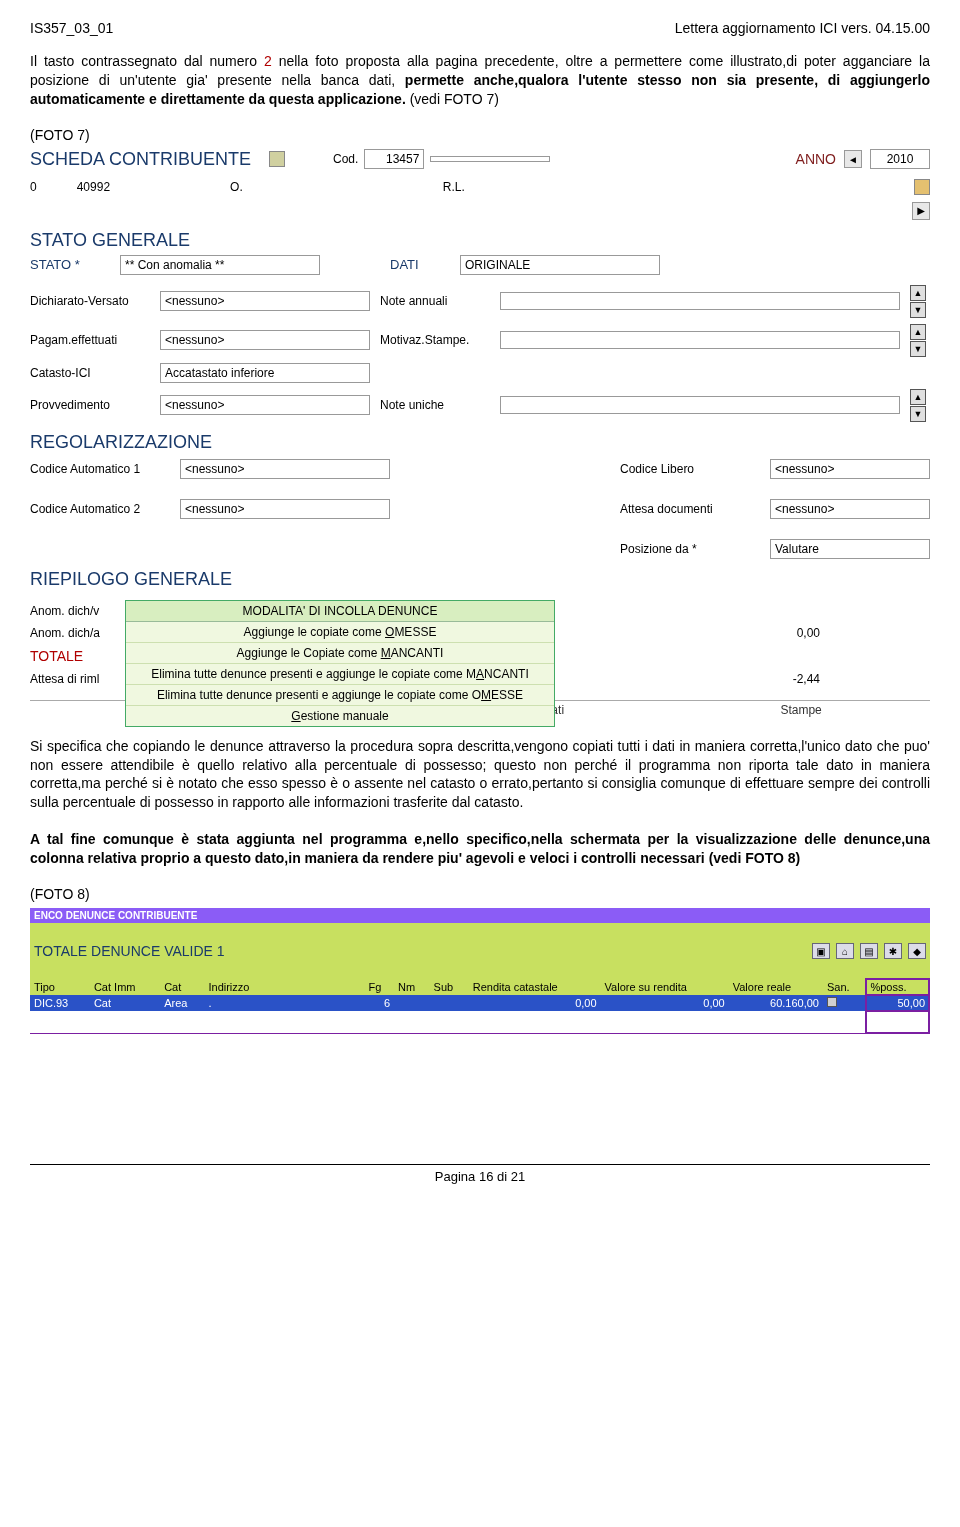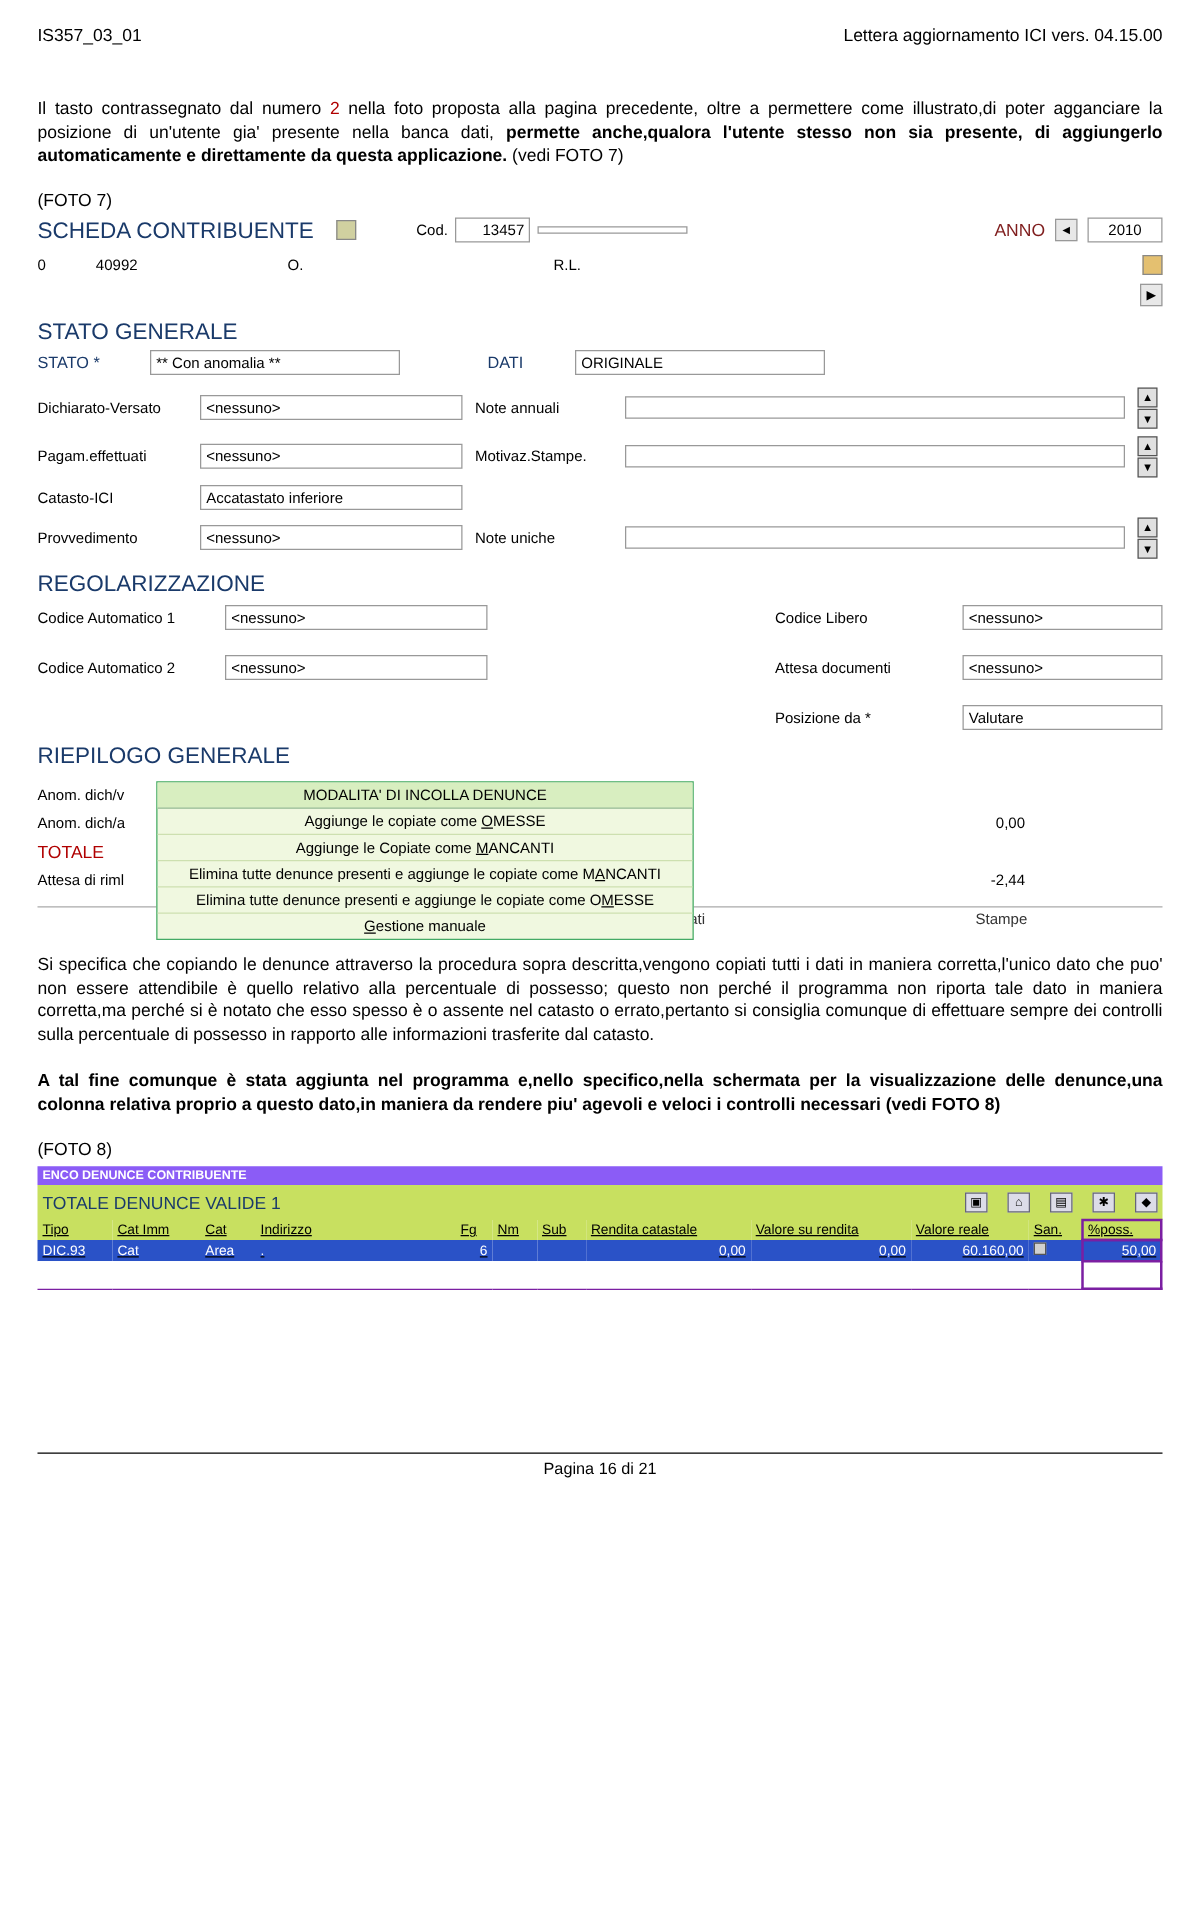--- a/index.html
+++ b/index.html
@@ -5,21 +5,21 @@
   * { box-sizing: border-box; margin: 0; padding: 0; }
   body {
     font-family: Arial, Helvetica, sans-serif;
     font-size: 13px;
     color: #000;
     background: #fff;
     width: 960px;
     margin: 0 auto;
     padding: 20px 30px;
   }
-  .header-row { display: flex; justify-content: space-between; font-size: 14px; margin-bottom: 41px; }
+  .header-row { display: flex; justify-content: space-between; font-size: 14px; margin-bottom: 16px; }
   .para { font-size: 14px; line-height: 1.35; text-align: justify; margin-bottom: 18px; }
   .red { color: #b00000; }
   .caption { font-size: 14px; margin-bottom: 4px; margin-top: 10px; }
   .bold { font-weight: bold; }
 
   
   .shot7 { border: none; margin-bottom: 20px; font-size: 12px; }
   .shot7 .topbar { display: flex; align-items: center; gap: 8px; background: #fff; padding: 2px 0 6px 0; }
   .shot7 .title { font-size: 18px; color: #1a3a6a; font-weight: normal; margin-right: 10px; }
   .shot7 .anno { color: #7f1d1d; font-size: 14px; margin-left: auto; }
@@ -54,25 +54,25 @@
   .popup .phead { background: #d8eec0; padding: 3px 6px; text-align: center; border-bottom: 1px solid #9b9; }
   .popup .pitem { padding: 3px 6px; border-bottom: 1px solid #cde0b0; text-align: center; cursor: default; }
   .popup .pitem:last-child { border-bottom: none; }
   .u { text-decoration: underline; }
 
   .botline { display: flex; justify-content: space-around; font-size: 12px; color: #333; margin-top: 10px; border-top: 1px solid #aaa; padding-top: 2px; }
 
   
   .shot8 { margin-top: 6px; font-size: 11px; }
   .shot8 .bluebar { background: #8b5cf6; color: #fff; font-size: 10px; padding: 2px 4px; font-weight: bold; }
-  .shot8 .greenrow { background: #c8e060; display: flex; align-items: center; padding: 6px 4px; gap: 16px; }
+  .shot8 .greenrow { background: #c8e060; display: flex; align-items: center; padding: 20px 4px; gap: 6px; }
   .shot8 .greenrow .gtitle { color: #1a3a6a; font-size: 14px; flex: 0 0 auto; margin-right: auto; }
   .shot8 .tbtn { width: 18px; height: 16px; border: 1px solid #667; background: #dcdce8; font-size: 10px; display: inline-flex; align-items: center; justify-content: center; }
 
-  .table8 { width: 100%; border-collapse: collapse; font-size: 11px; text-decoration: underline; }
+  .table8 { width: 100%; border-collapse: collapse; font-size: 11px; }
   .table8 th { background: #c8e060; font-weight: normal; text-align: left; padding: 2px 4px; border-right: 0; }
   .table8 td { background: #2a52c7; color: #fff; padding: 2px 4px; }
   .table8 .num { text-align: right; }
   .highlight-col { outline: 2px solid #7b1fa2; outline-offset: -1px; }
   .sq { width: 10px; height: 10px; background: #d0d0d0; border: 1px solid #555; display: inline-block; }
   .below-row { height: 22px; background: #fff; border-bottom: 1px solid #7b1fa2; }
   .below-cell { border-left: 2px solid #7b1fa2; border-right: 2px solid #7b1fa2; border-bottom: 2px solid #7b1fa2; height: 22px; }
 
   .footer { text-align: center; font-size: 13px; margin-top: 130px; border-top: 1px solid #000; padding-top: 4px; }
 </style>

